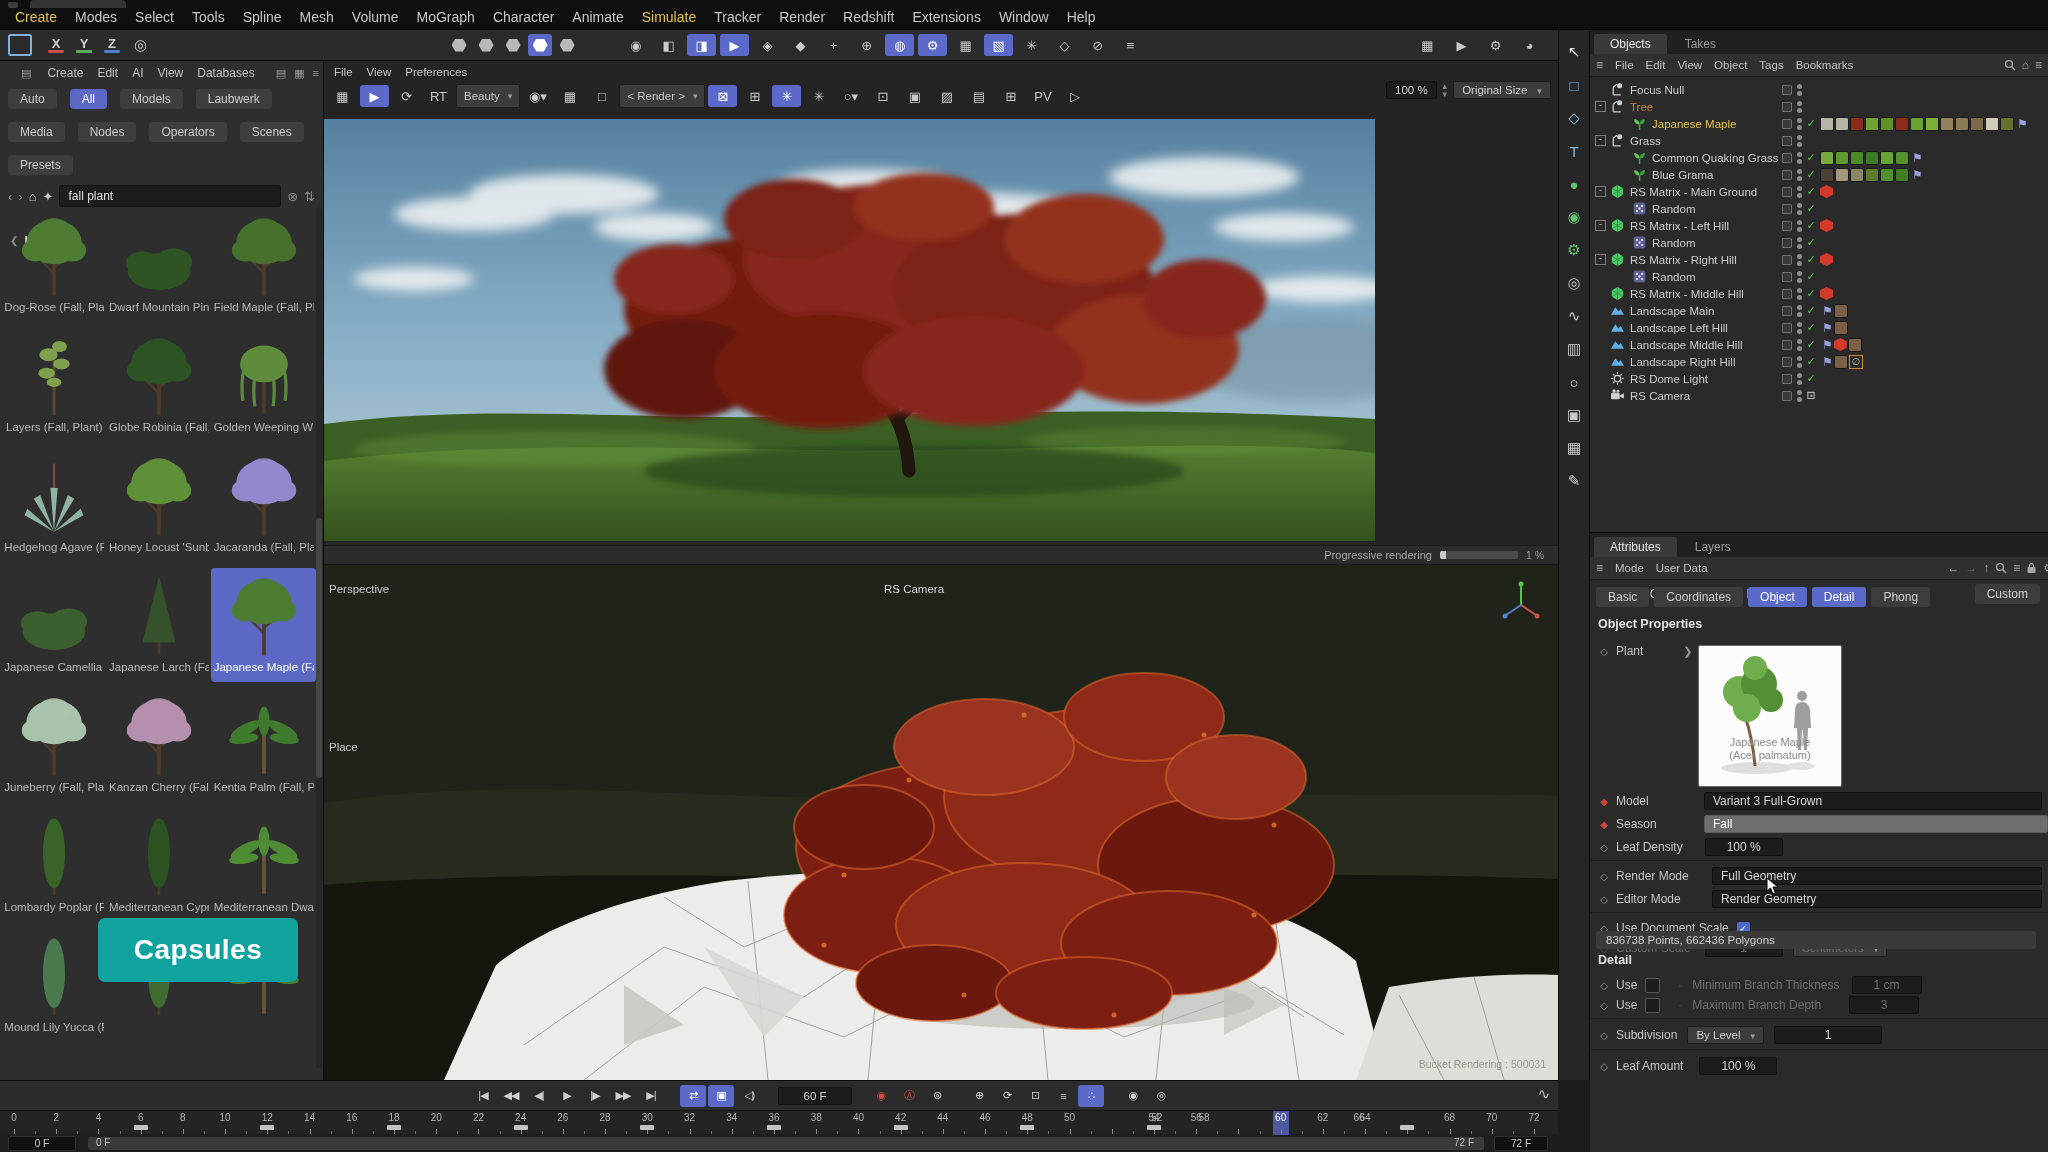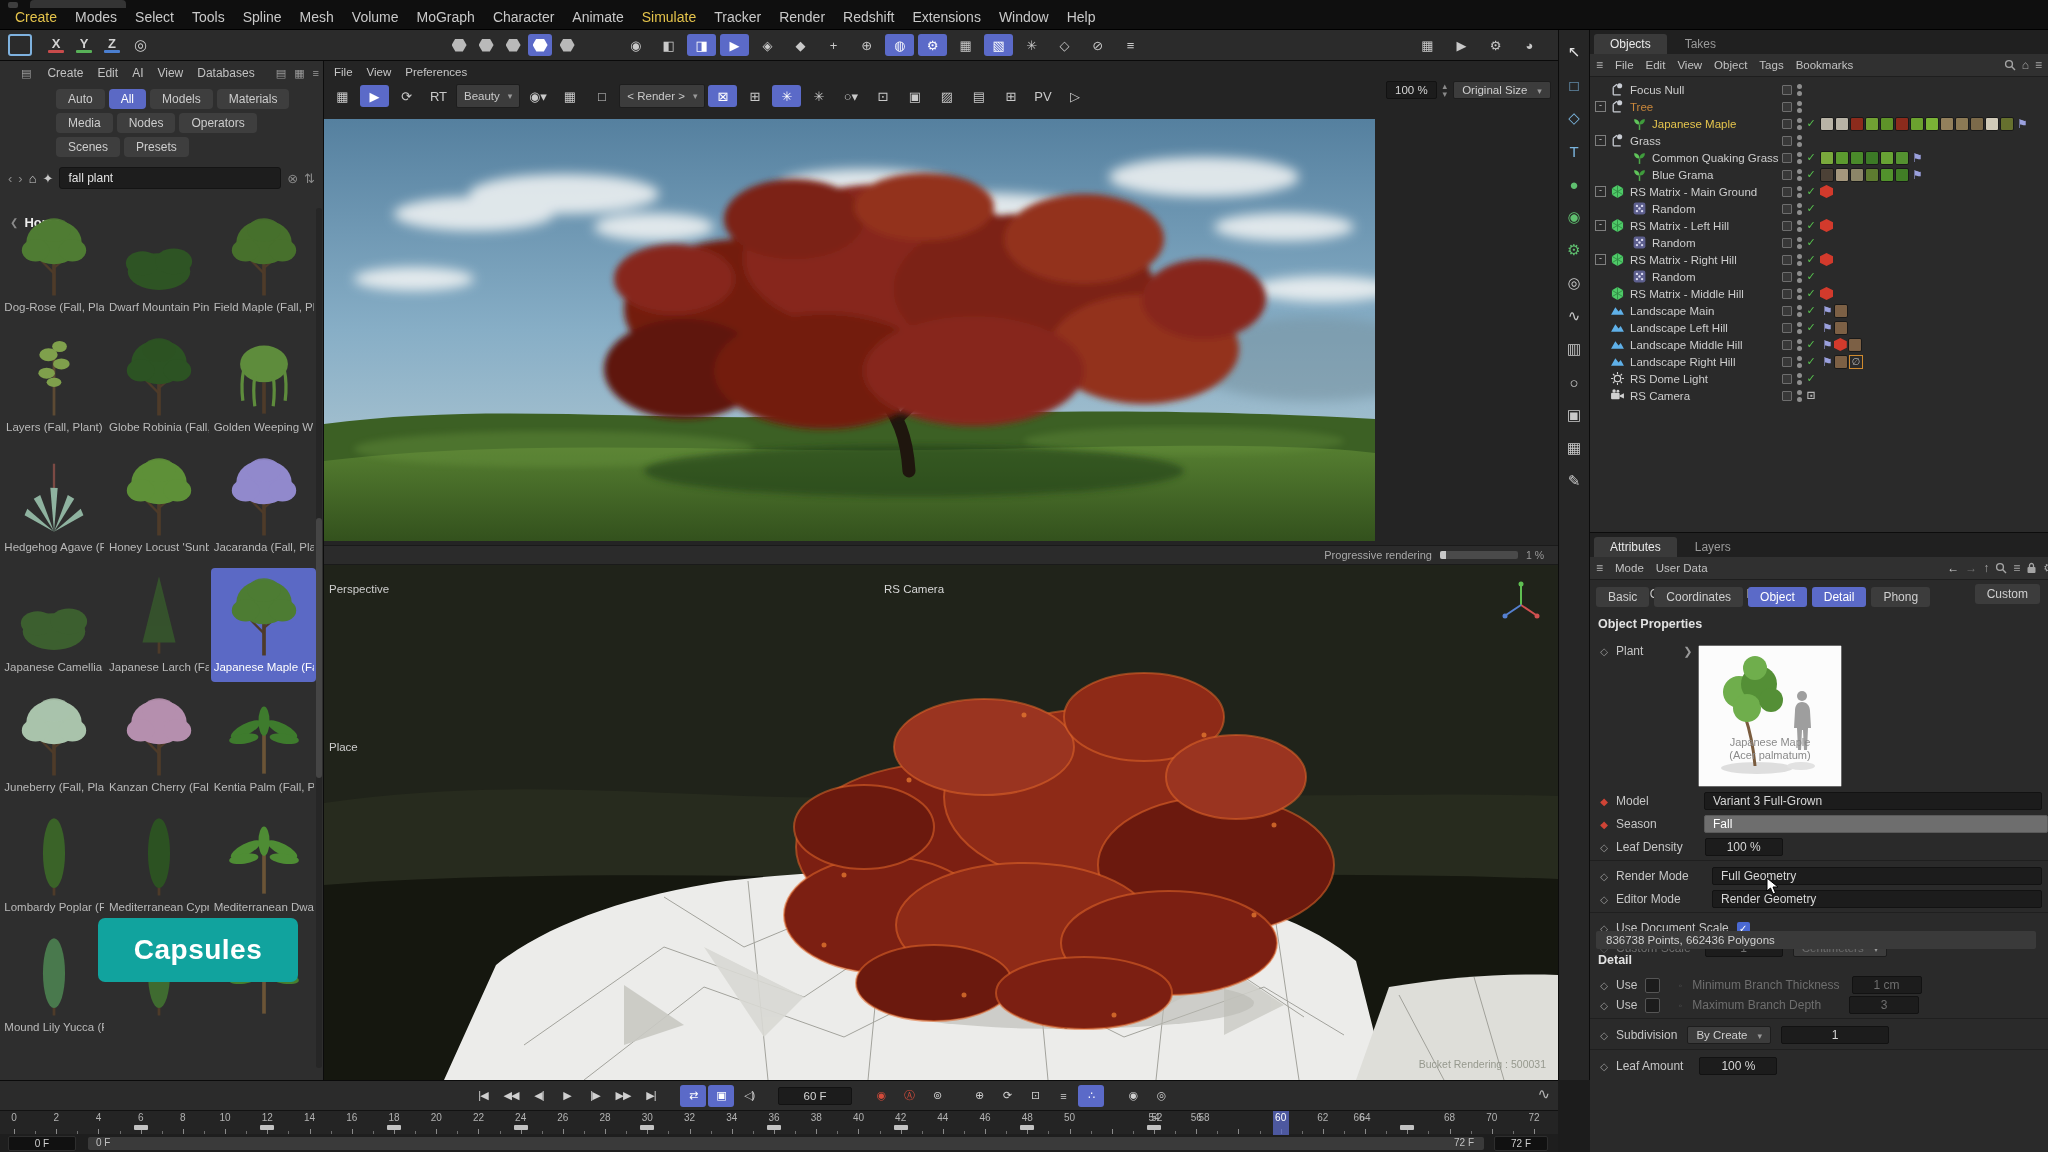--- a/index.html
+++ b/index.html
@@ -27,21 +27,21 @@
   .ticon{min-width:23px;height:22px;display:inline-flex;align-items:center;justify-content:center;color:var(--ic,#c9c9c9);font-size:13px;border-radius:3px;padding:0 3px;white-space:nowrap;}
   .ticon[data-a]{background:#5b6ac8;color:#fff;}
   .ticon[data-t="dd"]{background:#3c3c3c;border:1px solid #1d1d1d;font-size:11.5px;padding:0 7px;border-radius:2px;}
   .ticon[data-t="dd"]::after{content:"▾";margin-left:8px;font-size:9px;color:#9a9a9a;}
   .rbuttons{display:flex;gap:5px;margin-left:auto;margin-right:6px;}
   
   .asset{left:0;top:61px;width:324px;height:1019px;background:#2e2e2e;border-right:1px solid #0c0c0c;box-sizing:border-box;}
   .amenu{display:flex;align-items:center;height:24px;padding-left:14px;gap:2px;}
   .amenu span{font-size:12px;color:#c2c2c2;padding:2px 7px;}
   .amenu .aico{margin-left:auto;color:#9a9a9a;font-size:11px;padding:0 4px;}
-  .chips{display:flex;flex-wrap:wrap;gap:4px;padding:4px 8px 2px 8px;margin-left:48px;}
+  .chips{display:flex;flex-wrap:wrap;gap:13px;padding:4px 8px 2px 8px;}
   .chip{background:#3e3e3e;border-radius:4px;font-size:12px;color:#cdcdcd;padding:3px 12px;}
   .chip[data-a]{background:#5b69c5;color:#fff;}
   .navrow{display:flex;align-items:center;gap:6px;padding:8px 8px 4px 8px;}
   .navico{color:#8a8a8a;font-size:13px;}
   .search{flex:1;background:#1d1d1d;border:1px solid #141414;border-radius:3px;color:#e3e3e3;font-size:12px;padding:3px 8px;font-family:inherit;outline:none;}
   .homerow{display:flex;align-items:center;gap:6px;padding:22px 8px 0 10px;}
   .homerow b{font-size:13px;color:#ededed;}
   .agrid{position:absolute;left:2px;top:147px;width:314px;display:grid;grid-template-columns:repeat(3,1fr);row-gap:6px;}
   .asset-item{height:114px;display:flex;flex-direction:column;align-items:center;border-radius:4px;padding-top:2px;box-sizing:border-box;}
   .asset-item[data-sel]{background:#5b69c5;}
@@ -262,21 +262,21 @@
       <span class="aico">▤</span>
           <span class="aico">▦</span>
           <span class="aico">≡</span>
         </div>
     </div>
     <div class="chips">
 
     <span class="chip">Auto</span>
         <span class="chip" data-a="1">All</span>
         <span class="chip">Models</span>
-        <span class="chip">Materials</span>
+        <span class="chip">Laubwerk</span>
         <span class="chip">Media</span>
         <span class="chip">Nodes</span>
         <span class="chip">Operators</span>
         <span class="chip">Scenes</span>
         <span class="chip">Presets</span>
       </div>
     <div class="navrow">
       <span class="navico">‹</span>
       <span class="navico">›</span>
       <span class="navico" style="color:#c9c9c9">⌂</span>
@@ -1306,21 +1306,21 @@
       <span class="alab">Use</span>
       <span class="cbox empty">✓</span>
       <span class="dm" style="margin-left:14px;color:#555">◦</span>
       <span class="alab dim">Maximum Branch Depth</span>
       <span class="afld dim" style="margin-left:28px;width:52px;text-align:center;color:#6e6e6e">3</span>
     </div>
     <div class="hr" style="top:485px"></div>
     <div class="attrrow" style="top:492px;">
       <span class="dm">◇</span>
       <span class="alab">Subdivision</span>
-      <span class="ddc" style="margin-left:10px">By Create</span>
+      <span class="ddc" style="margin-left:10px">By Level</span>
       <span class="afld" style="margin-left:10px;width:90px;text-align:center">1</span>
     </div>
     <div class="hr" style="top:516px"></div>
     <div class="attrrow" style="top:523px;">
       <span class="dm">◇</span>
       <span class="alab">Leaf Amount</span>
       <span class="afld" style="margin-left:16px;width:60px;text-align:center">100 %</span>
     </div>
   </div>
 

